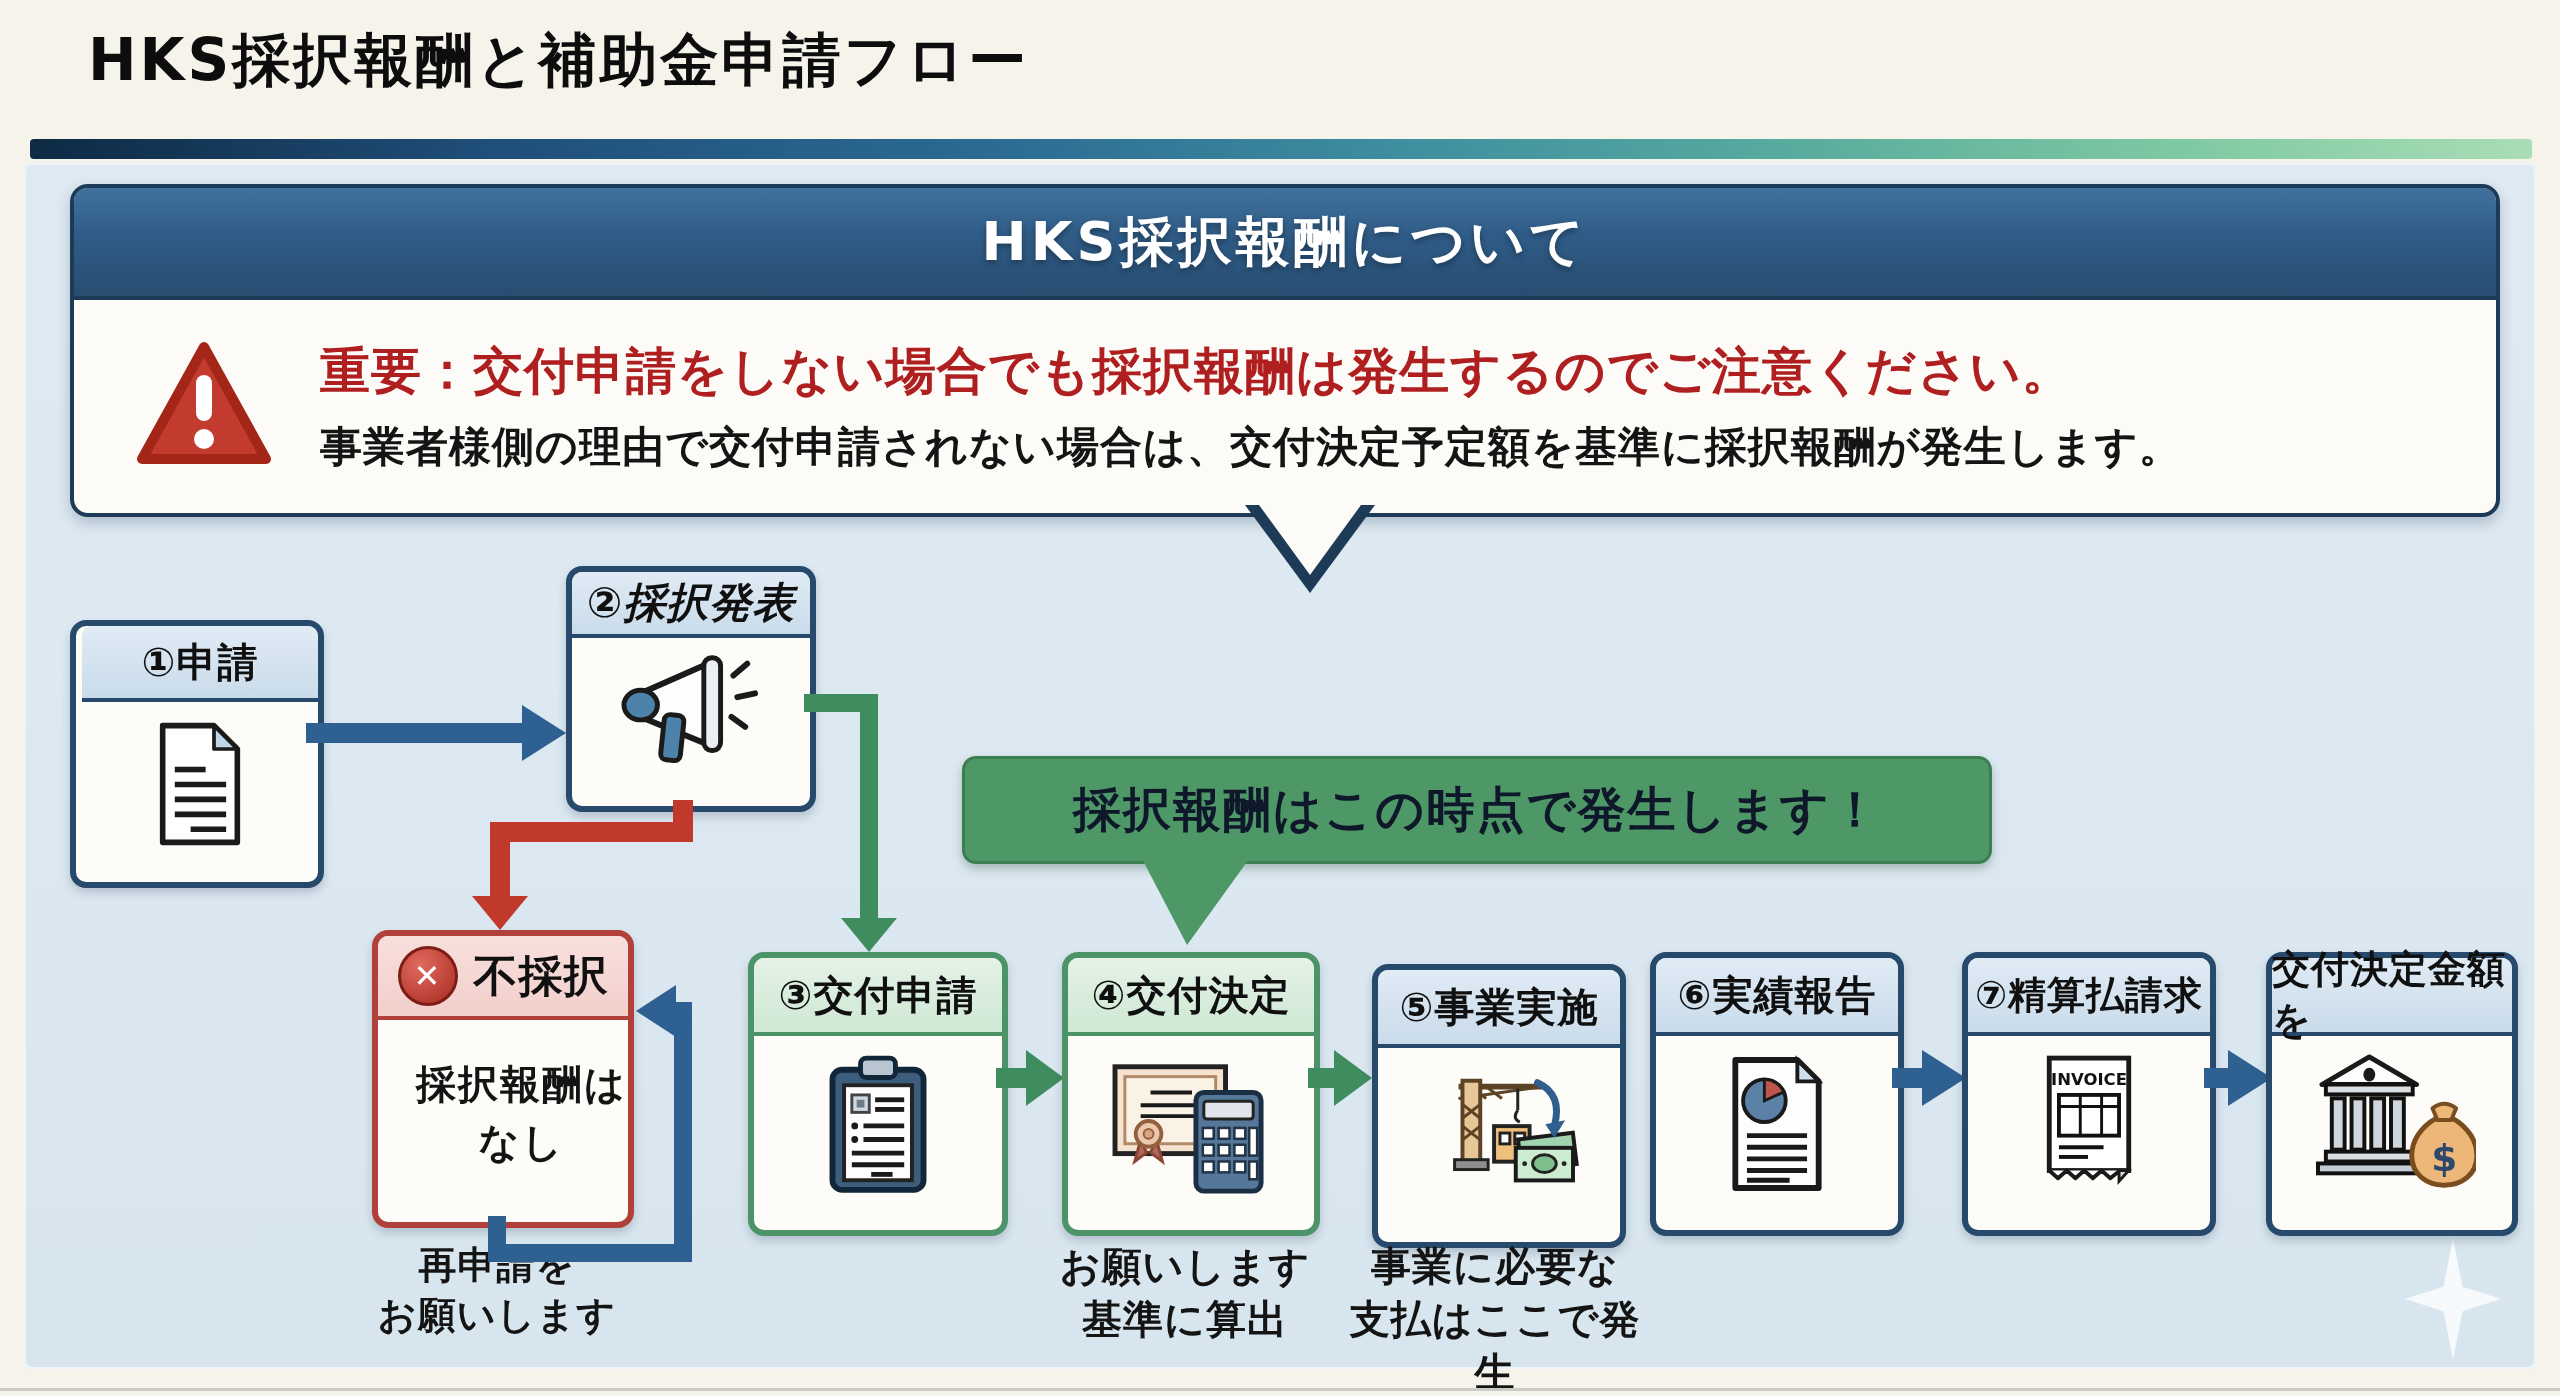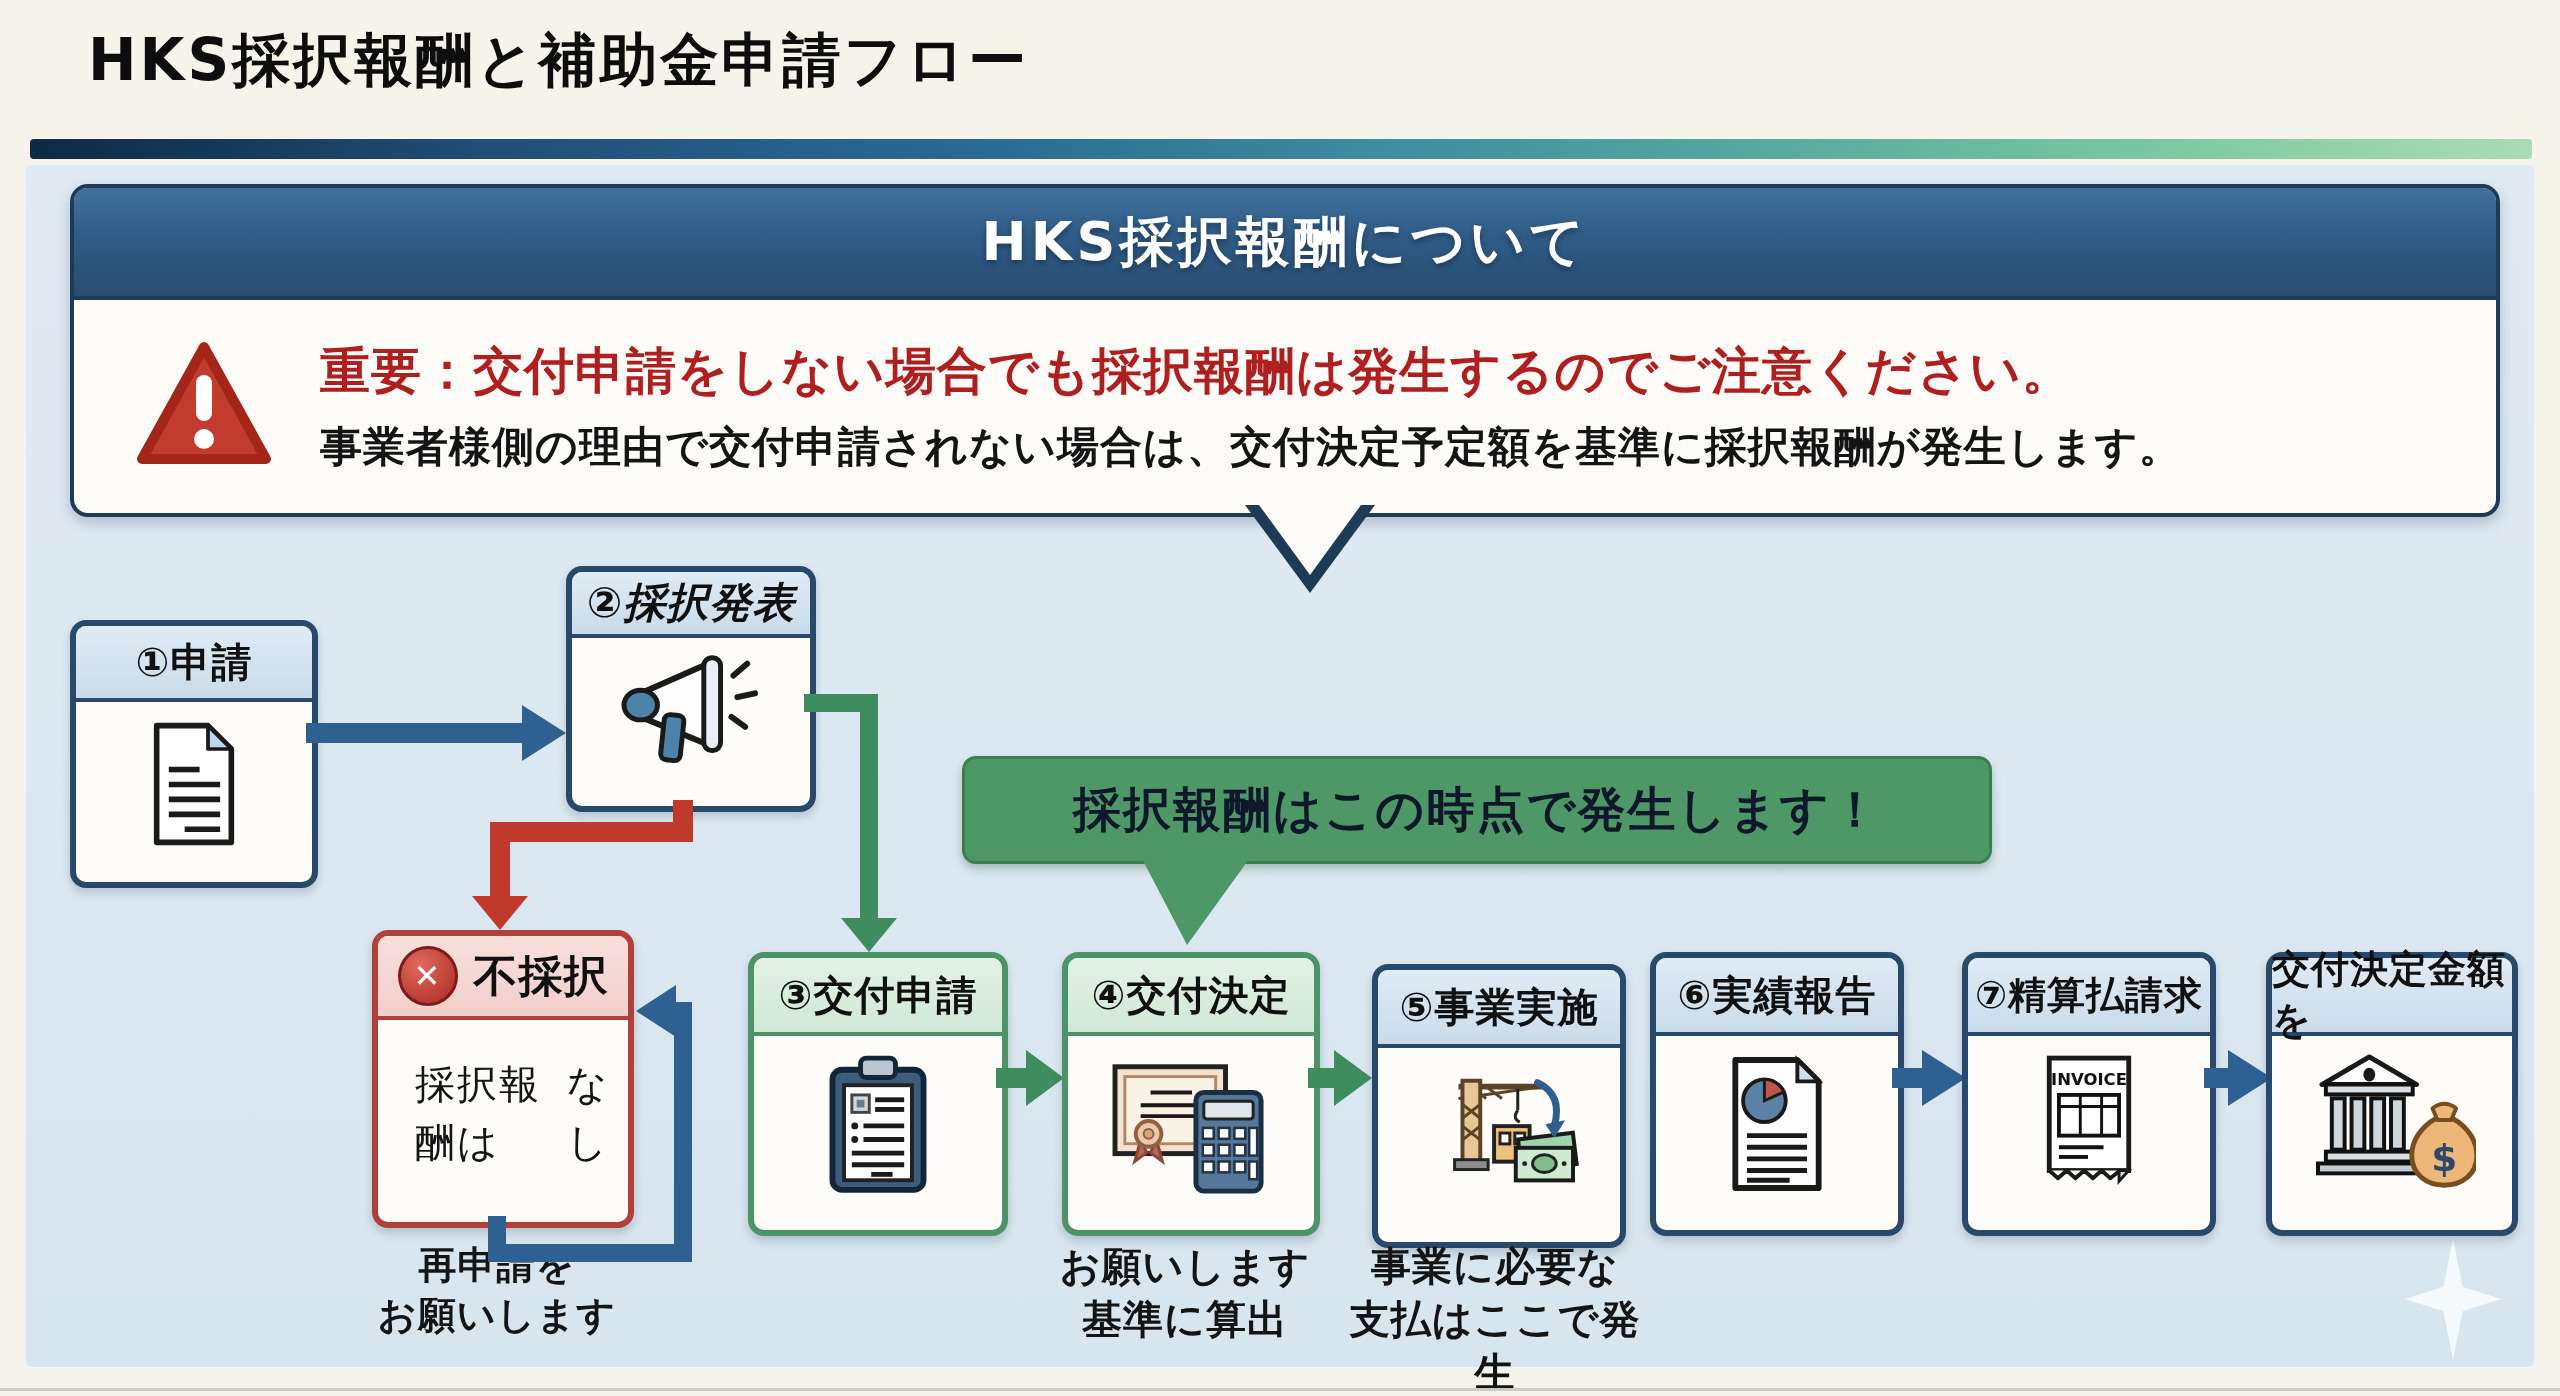--- a/index.html
+++ b/index.html
@@ -115,21 +115,21 @@
 
   
   .reject-header{height:80px; gap:16px;}
   .x-circle{
     width:54px; height:54px; border-radius:50%;
     background:radial-gradient(circle at 35% 30%,#e06a5f,#a92a20);
     border:3px solid #7e1d16; color:#fff; font-size:32px; font-weight:800;
     display:flex; align-items:center; justify-content:center;
   }
   .reject-title{font-size:44px; font-weight:800;}
-  .reject-body{flex-direction:row; font-size:40px; font-weight:400; line-height:1.45; letter-spacing:2px;padding-left:37px;}
+  .reject-body{flex-direction:column; font-size:40px; font-weight:700; line-height:1.45; letter-spacing:2px;padding-left:37px;}
 </style>
 </head>
 <body>
 
 <div class="stage">
 
   <div class="page-title">HKS採択報酬と補助金申請フロー</div>
   <div class="gradient-bar"></div>
   <div class="panel"></div>
   <div class="sparkle"></div>
@@ -148,21 +148,21 @@
       </span>
       <span class="warn-texts">
         <div class="warn-line1">重要：交付申請をしない場合でも採択報酬は発生するのでご注意ください。</div>
         <div class="warn-line2">事業者様側の理由で交付申請されない場合は、交付決定予定額を基準に採択報酬が発生します。</div>
       </span>
     </div>
   </div>
   <div class="banner-tail-outer"></div>
   <div class="banner-tail-inner"></div>
 
-  <div class="box box-navy" style="left:70px;top:620px;width:236px;height:256px;">
+  <div class="box box-navy" style="left:70px;top:620px;width:236px;height:256px;padding-left:6px;">
     <div class="box-header hdr-navy" style="height:72px;font-size:40px;">①申請</div>
     <div class="box-body" style="height:164px;">
       <svg width="112" height="138" viewBox="0 0 120 145">
         <path d="M20 10 H75 L100 35 V135 H20 Z" fill="#ffffff" stroke="#1a1a1a" stroke-width="6" stroke-linejoin="round"></path>
         <path d="M75 10 V35 H100 Z" fill="#bcd6ea" stroke="#1a1a1a" stroke-width="4" stroke-linejoin="round"></path>
         <line x1="33" y1="57" x2="66" y2="57" stroke="#1a1a1a" stroke-width="6"></line>
         <line x1="33" y1="73" x2="88" y2="73" stroke="#1a1a1a" stroke-width="6"></line>
         <line x1="33" y1="89" x2="88" y2="89" stroke="#1a1a1a" stroke-width="6"></line>
         <line x1="33" y1="105" x2="88" y2="105" stroke="#1a1a1a" stroke-width="6"></line>
         <line x1="50" y1="121" x2="88" y2="121" stroke="#1a1a1a" stroke-width="6"></line>

